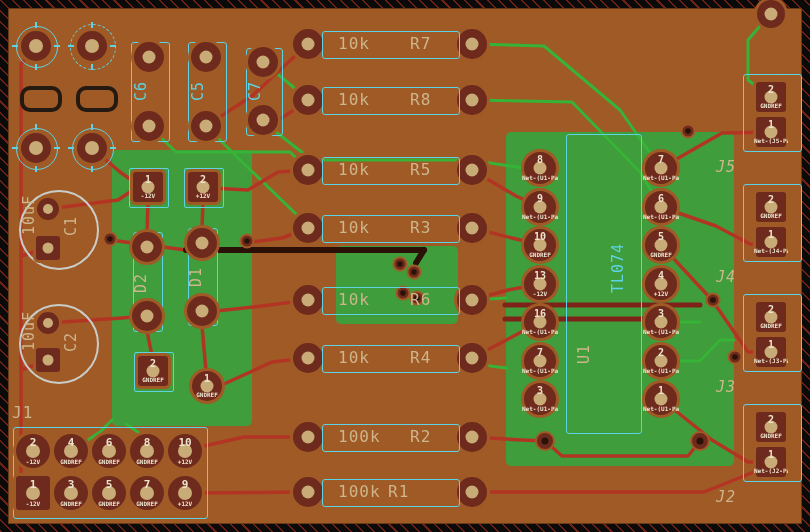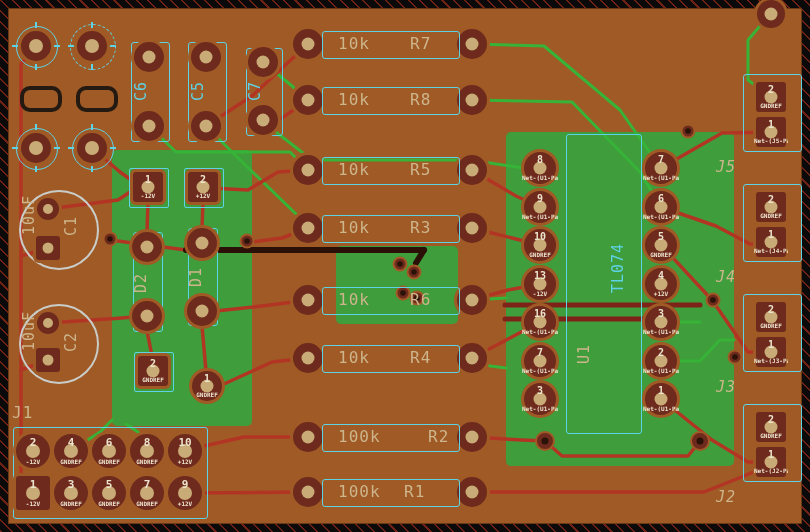--- a/index.html
+++ b/index.html
@@ -257,31 +257,31 @@
   <span class="silk" style="left:410px;top:349px">R4</span>
 
   <div class="pad round p30" style="left:293px;top:422px">
       <i class="hole h13"></i>
     </div>
   <div class="pad round p30" style="left:457px;top:422px">
       <i class="hole h13"></i>
     </div>
   <div class="outline" style="left:322px;top:424px;width:136px;height:26px"></div>
   <span class="silk" style="left:338px;top:428px">100k</span>
-  <span class="silk" style="left:428px;top:428px">R2</span>
+  <span class="silk" style="left:410px;top:428px">R2</span>
 
   <div class="pad round p30" style="left:293px;top:477px">
       <i class="hole h13"></i>
     </div>
   <div class="pad round p30" style="left:457px;top:477px">
       <i class="hole h13"></i>
     </div>
   <div class="outline" style="left:322px;top:479px;width:136px;height:26px"></div>
   <span class="silk" style="left:338px;top:483px">100k</span>
-  <span class="silk" style="left:404px;top:483px">R1</span>
+  <span class="silk" style="left:388px;top:483px">R1</span>
 
   <div class="circle-outline" style="left:19px;top:190px"></div>
   <div class="vtext" style="left:-1px;top:207px">10uF</div>
   <div class="vtext" style="left:41px;top:218px">C1</div>
   <div class="pad round p22" style="left:37px;top:198px">
       <i class="hole h10"></i>
     </div>
   <div class="pad sq p24" style="left:36px;top:236px">
       <i class="hole h11"></i>
     </div>

